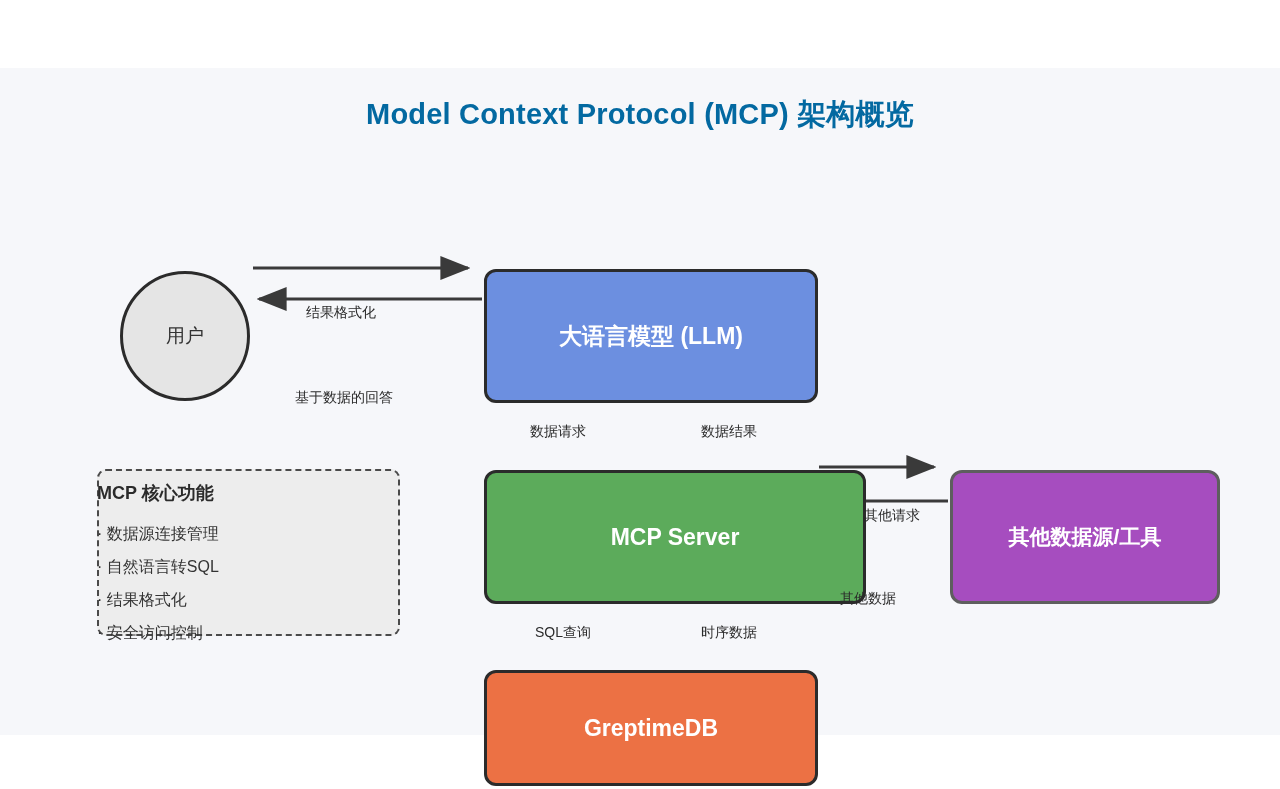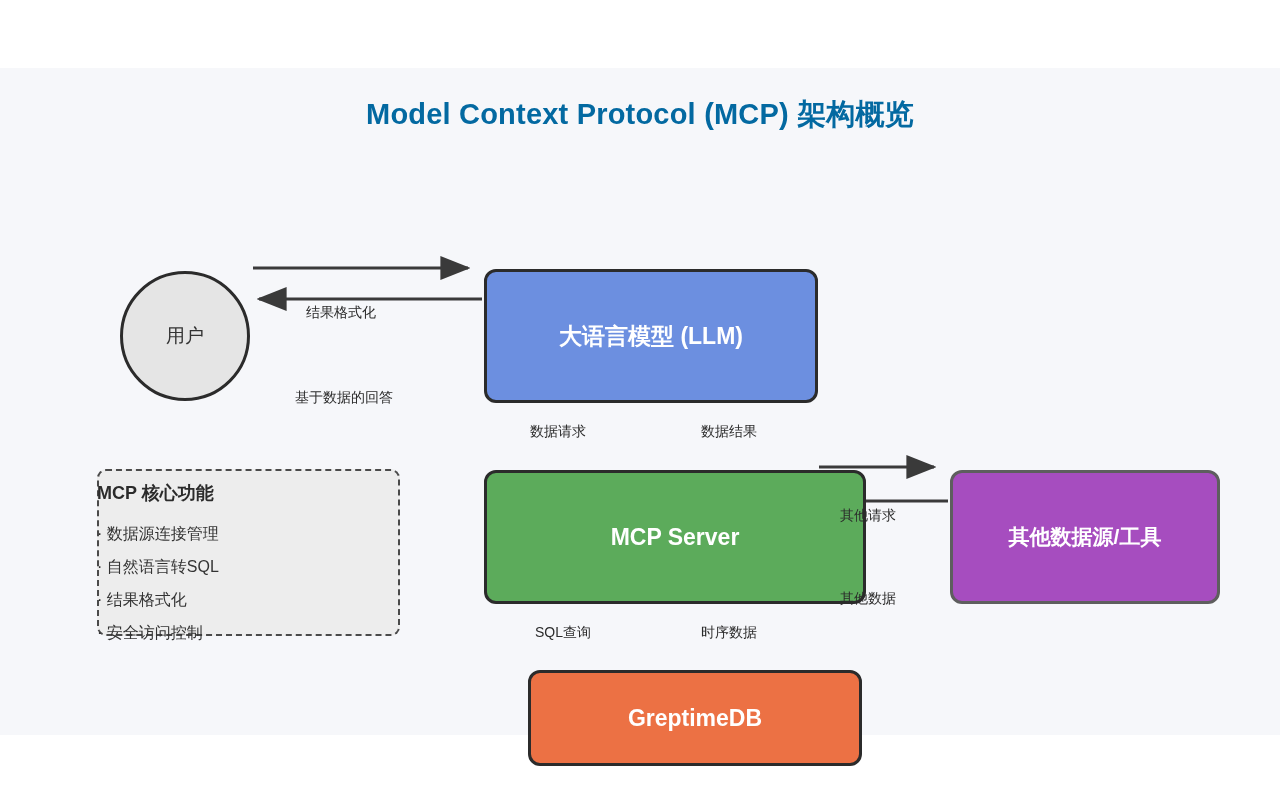--- a/index.html
+++ b/index.html
@@ -57,23 +57,22 @@
   }
   #box-llm {
     left: 484px; top: 201px; width: 334px; height: 134px;
     background: #6c8fe0;
   }
   #box-mcp {
     left: 484px; top: 402px; width: 382px; height: 134px;
     background: #5cab5b;
   }
   #box-db {
-    left: 484px; top: 602px; width: 334px; height: 96px;
+    left: 484px; top: 602px; width: 334px; height: 116px;
     background: #ec7144;
-    margin-left: 44px;
   }
   #box-other {
     left: 950px; top: 402px; width: 270px; height: 134px;
     background: #a64dbf;
     border: 3px solid #5e5e5e;
   }
   #box-other .box-text { font-size: 21px; }
   
   #user-circle {
     position: absolute;
@@ -126,21 +125,21 @@
     font-size: 14px;
     color: #2b2b2b;
     white-space: nowrap;
   }
   .lbl-nl   { left: 306px; top: 236px; }
   .lbl-ans  { left: 295px; top: 321px; }
   .lbl-req  { left: 530px; top: 355px; }
   .lbl-res  { left: 701px; top: 355px; }
   .lbl-sql  { left: 535px; top: 556px; }
   .lbl-ts   { left: 701px; top: 556px; }
-  .lbl-oreq { left: 840px; top: 439px; text-align: center; }
+  .lbl-oreq { left: 864px; top: 439px; text-align: center; }
   .lbl-odat { left: 840px; top: 522px; }
 </style>
 </head>
 <body>
 
 <div id="canvas">
 
   <div id="title">Model Context Protocol (MCP) 架构概览</div>
 
   <svg id="diagram" viewBox="0 0 1280 667" xmlns="http://www.w3.org/2000/svg">

